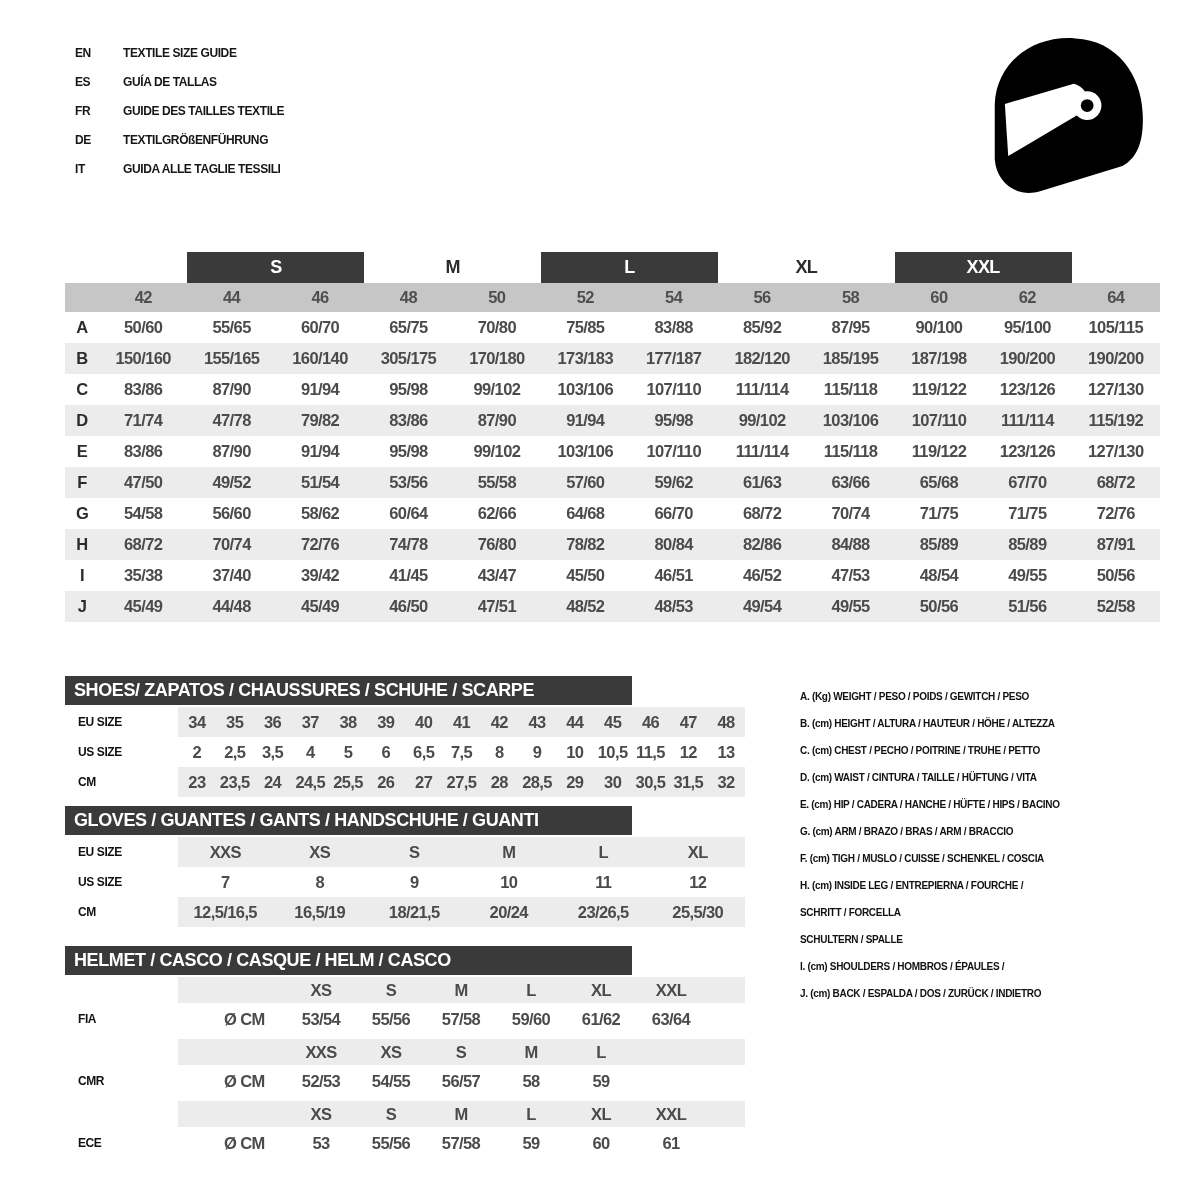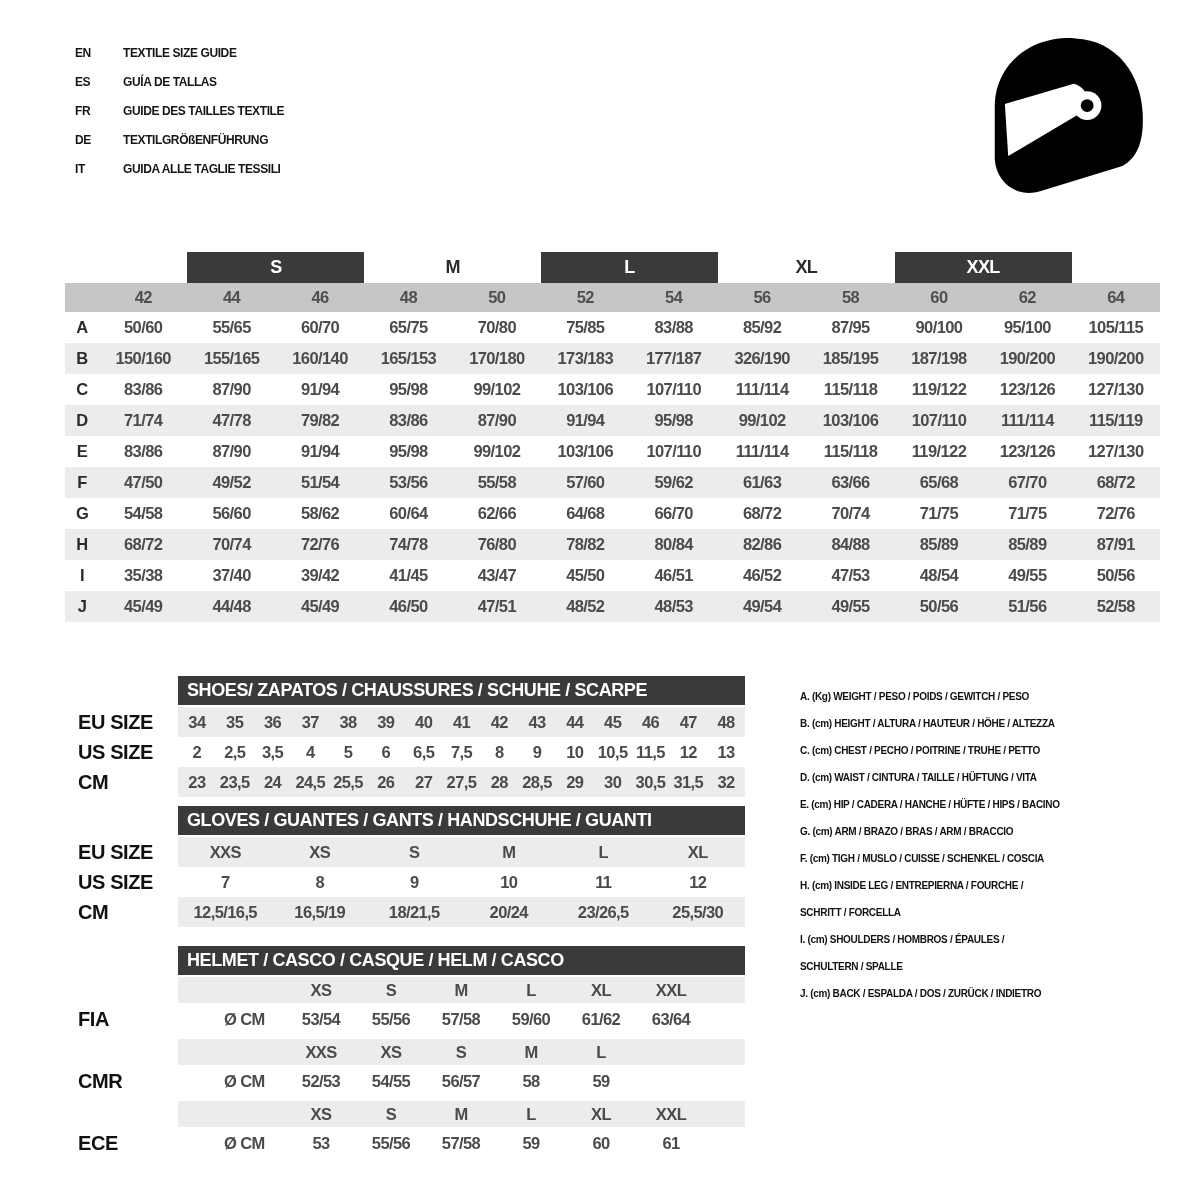--- a/index.html
+++ b/index.html
@@ -32,26 +32,26 @@
   .num-row{height:29px;background:var(--band);font-weight:700;color:#4f4f4f;}
   .num-row > *{display:flex;align-items:center;justify-content:center;}
   .t-row{height:31px;font-weight:700;}
   .t-rows > .t-row:nth-child(even){background:var(--alt);}
   .t-row > *{display:flex;align-items:center;justify-content:center;}
   .t-letter{font-weight:700;color:#2b2b2b;}
 
   
   .sec{position:absolute;left:65px;width:680px;}
   .sec-shoes{top:676px;} .sec-gloves{top:806px;} .sec-helmet{top:946px;}
-  .sec-bar{margin-left:113px;width:567px;height:29px;background:var(--dark);color:#fff;
+  .sec-bar{width:567px;height:29px;background:var(--dark);color:#fff;
            font-weight:700;font-size:18px;letter-spacing:-0.4px;display:flex;align-items:center;
            padding-left:9px;margin-bottom:2px;}
   .sec-row{display:flex;height:30px;}
   .sec-label{width:113px;display:flex;align-items:center;padding-left:13px;
-             font-weight:700;font-size:20px;letter-spacing:-0.4px;color:#111;}
+             font-weight:700;font-size:12px;letter-spacing:-0.4px;color:#111;}
   .sec-band{width:567px;display:flex;align-items:center;font-weight:700;font-size:16.5px;
             letter-spacing:-0.6px;color:var(--txt);}
   .gray{background:var(--alt);}
   .cols-equal > *{flex:1;text-align:center;}
   
   .helm-row{height:26px;margin-bottom:2px;}
   .helm-val{height:28px;margin-bottom:6px;}
   .unit-cell{width:64px;padding-left:2px;font-weight:700;color:var(--txt);margin-left:44px;}
   .helm-band > .unit-cell{flex:none;}
   .helm-band > .hcell{width:70px;text-align:center;flex:none;}
@@ -136,25 +136,25 @@
           <div>87/95</div>
           <div>90/100</div>
           <div>95/100</div>
           <div>105/115</div>
         </div>
       <div class="t-grid t-row">
         <div class="t-letter">B</div>
       <div>150/160</div>
           <div>155/165</div>
           <div>160/140</div>
-          <div>165/153</div>
+          <div>305/175</div>
           <div>170/180</div>
           <div>173/183</div>
           <div>177/187</div>
-          <div>326/190</div>
+          <div>182/120</div>
           <div>185/195</div>
           <div>187/198</div>
           <div>190/200</div>
           <div>190/200</div>
         </div>
       <div class="t-grid t-row">
         <div class="t-letter">C</div>
       <div>83/86</div>
           <div>87/90</div>
           <div>91/94</div>
@@ -174,21 +174,21 @@
           <div>47/78</div>
           <div>79/82</div>
           <div>83/86</div>
           <div>87/90</div>
           <div>91/94</div>
           <div>95/98</div>
           <div>99/102</div>
           <div>103/106</div>
           <div>107/110</div>
           <div>111/114</div>
-          <div>115/119</div>
+          <div>115/192</div>
         </div>
       <div class="t-grid t-row">
         <div class="t-letter">E</div>
       <div>83/86</div>
           <div>87/90</div>
           <div>91/94</div>
           <div>95/98</div>
           <div>99/102</div>
           <div>103/106</div>
           <div>107/110</div>
@@ -463,18 +463,18 @@
   <aside class="legend">
       <div class="legend-line">A. (Kg) WEIGHT / PESO / POIDS / GEWITCH / PESO</div>
       <div class="legend-line">B. (cm) HEIGHT / ALTURA / HAUTEUR / HÖHE / ALTEZZA</div>
       <div class="legend-line">C. (cm) CHEST / PECHO / POITRINE / TRUHE / PETTO</div>
       <div class="legend-line">D. (cm) WAIST / CINTURA / TAILLE / HÜFTUNG / VITA</div>
       <div class="legend-line">E. (cm) HIP / CADERA / HANCHE / HÜFTE / HIPS /  BACINO</div>
       <div class="legend-line">G. (cm) ARM / BRAZO / BRAS / ARM / BRACCIO</div>
       <div class="legend-line">F. (cm) TIGH / MUSLO / CUISSE / SCHENKEL / COSCIA</div>
       <div class="legend-line">H. (cm) INSIDE LEG / ENTREPIERNA / FOURCHE /</div>
       <div class="legend-line">SCHRITT / FORCELLA</div>
+      <div class="legend-line">SCHULTERN / SPALLE</div>
       <div class="legend-line">I. (cm) SHOULDERS / HOMBROS / ÉPAULES /</div>
-      <div class="legend-line">SCHULTERN / SPALLE</div>
       <div class="legend-line">J. (cm) BACK / ESPALDA / DOS / ZURÜCK / INDIETRO</div>
     </aside>
 
 </div>
 
 </body></html>

